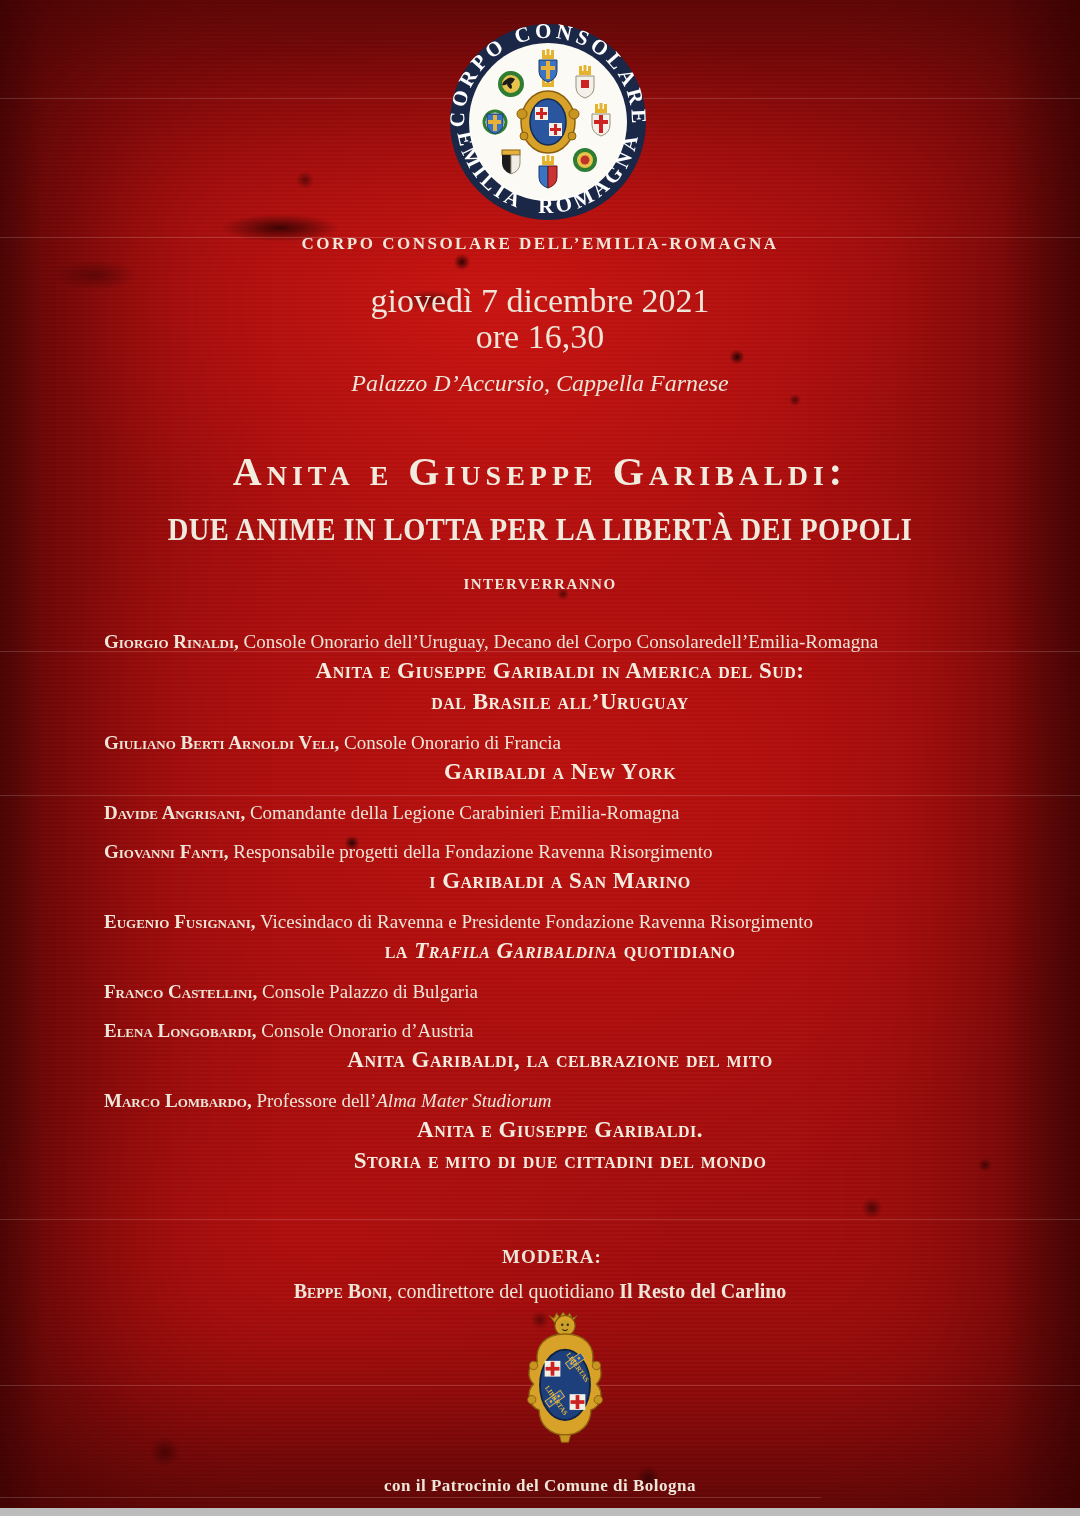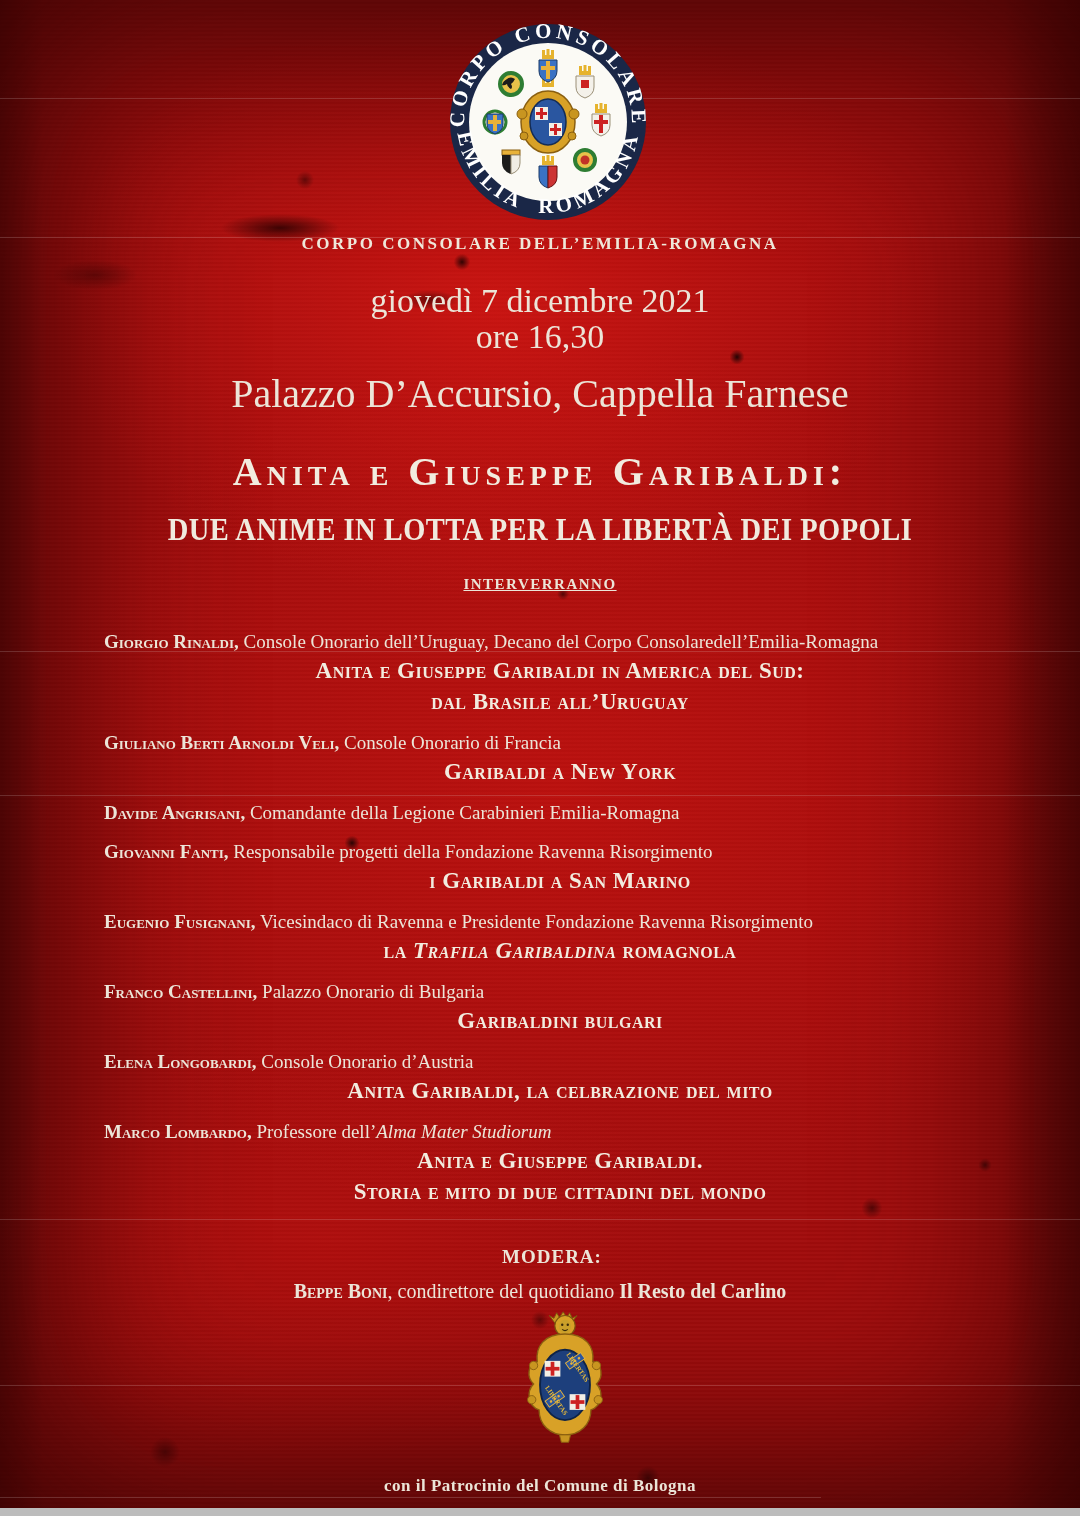--- a/index.html
+++ b/index.html
@@ -41,27 +41,27 @@
   }
   .layer{position:relative;z-index:1;}
   .abs{position:absolute;left:0;right:0;text-align:center;}
   .hline{position:absolute;left:0;height:1px;background:rgba(255,255,255,.16);z-index:1;}
 
   .seal-wrap{position:absolute;top:22px;left:50%;transform:translateX(-50%);margin-left:8px;z-index:1;}
 
   .org-line{top:234px;font-size:17px;font-weight:bold;letter-spacing:2.5px;color:#efe8da;}
   .date-line{top:282px;font-size:34px;}
   .time-line{top:318px;font-size:34px;}
-  .venue-line{top:370px;font-size:40px;}
+  .venue-line{top:370px;font-size:24px;font-style:italic;}
 
   .title{top:448px;font-size:40px;font-weight:bold;font-variant-caps:small-caps;
          letter-spacing:5px;color:#f2ecdf;}
   .subtitle{top:512px;font-size:31px;font-weight:bold;letter-spacing:.5px;
             transform:scaleX(.92);transform-origin:50% 50%;color:#f0eade;}
-  .speakers-header{top:576px;font-size:15px;font-weight:bold;letter-spacing:1.5px;text-decoration:underline;}
+  .speakers-header{top:576px;font-size:15px;font-weight:bold;letter-spacing:1.5px;}
 
   .speakers{position:absolute;top:628px;left:104px;right:64px;z-index:1;}
   .speaker-block{margin-bottom:12px;}
   .speaker-line{font-size:19px;line-height:27px;text-align:left;}
   .speaker-name{font-weight:bold;font-variant-caps:small-caps;}
   .talk-line{font-size:23px;line-height:31px;font-weight:bold;font-variant-caps:small-caps;
              letter-spacing:.5px;text-align:center;color:#f2ecdf;}
   .it{font-style:italic;}
   .b{font-weight:bold;}
   .sc{font-variant-caps:small-caps;}
@@ -194,25 +194,24 @@
       </div>
       <div class="speaker-block">
         <div class="speaker-line"><span class="speaker-name">Davide Angrisani,</span> <span>Comandante della Legione Carabinieri Emilia-Romagna</span></div>
       </div>
       <div class="speaker-block">
         <div class="speaker-line"><span class="speaker-name">Giovanni Fanti,</span> <span>Responsabile progetti della Fondazione Ravenna Risorgimento</span></div>
         <div class="talk-line"><span>i Garibaldi a San Marino</span></div>
       </div>
       <div class="speaker-block">
         <div class="speaker-line"><span class="speaker-name">Eugenio Fusignani,</span> <span>Vicesindaco di Ravenna e Presidente Fondazione Ravenna Risorgimento</span></div>
-        <div class="talk-line"><span>la </span><span class="it">Trafila Garibaldina</span><span> romagnola</span></div>
-      </div>
-      <div class="speaker-block">
-        <div class="speaker-line"><span class="speaker-name">Franco Castellini,</span> <span>Palazzo Onorario di Bulgaria</span></div>
-        <div class="talk-line"><span>Garibaldini bulgari</span></div>
+        <div class="talk-line"><span>la </span><span class="it">Trafila Garibaldina</span><span> quotidiano</span></div>
+      </div>
+      <div class="speaker-block">
+        <div class="speaker-line"><span class="speaker-name">Franco Castellini,</span> <span>Console Palazzo di Bulgaria</span></div>
       </div>
       <div class="speaker-block">
         <div class="speaker-line"><span class="speaker-name">Elena Longobardi,</span> <span>Console Onorario d’Austria</span></div>
         <div class="talk-line"><span>Anita Garibaldi, la celbrazione del mito</span></div>
       </div>
       <div class="speaker-block">
         <div class="speaker-line"><span class="speaker-name">Marco Lombardo,</span> <span>Professore dell’</span><span class="it">Alma Mater Studiorum</span></div>
         <div class="talk-line"><span>Anita e Giuseppe Garibaldi.</span></div>
         <div class="talk-line"><span>Storia e mito di due cittadini del mondo</span></div>
       </div>

